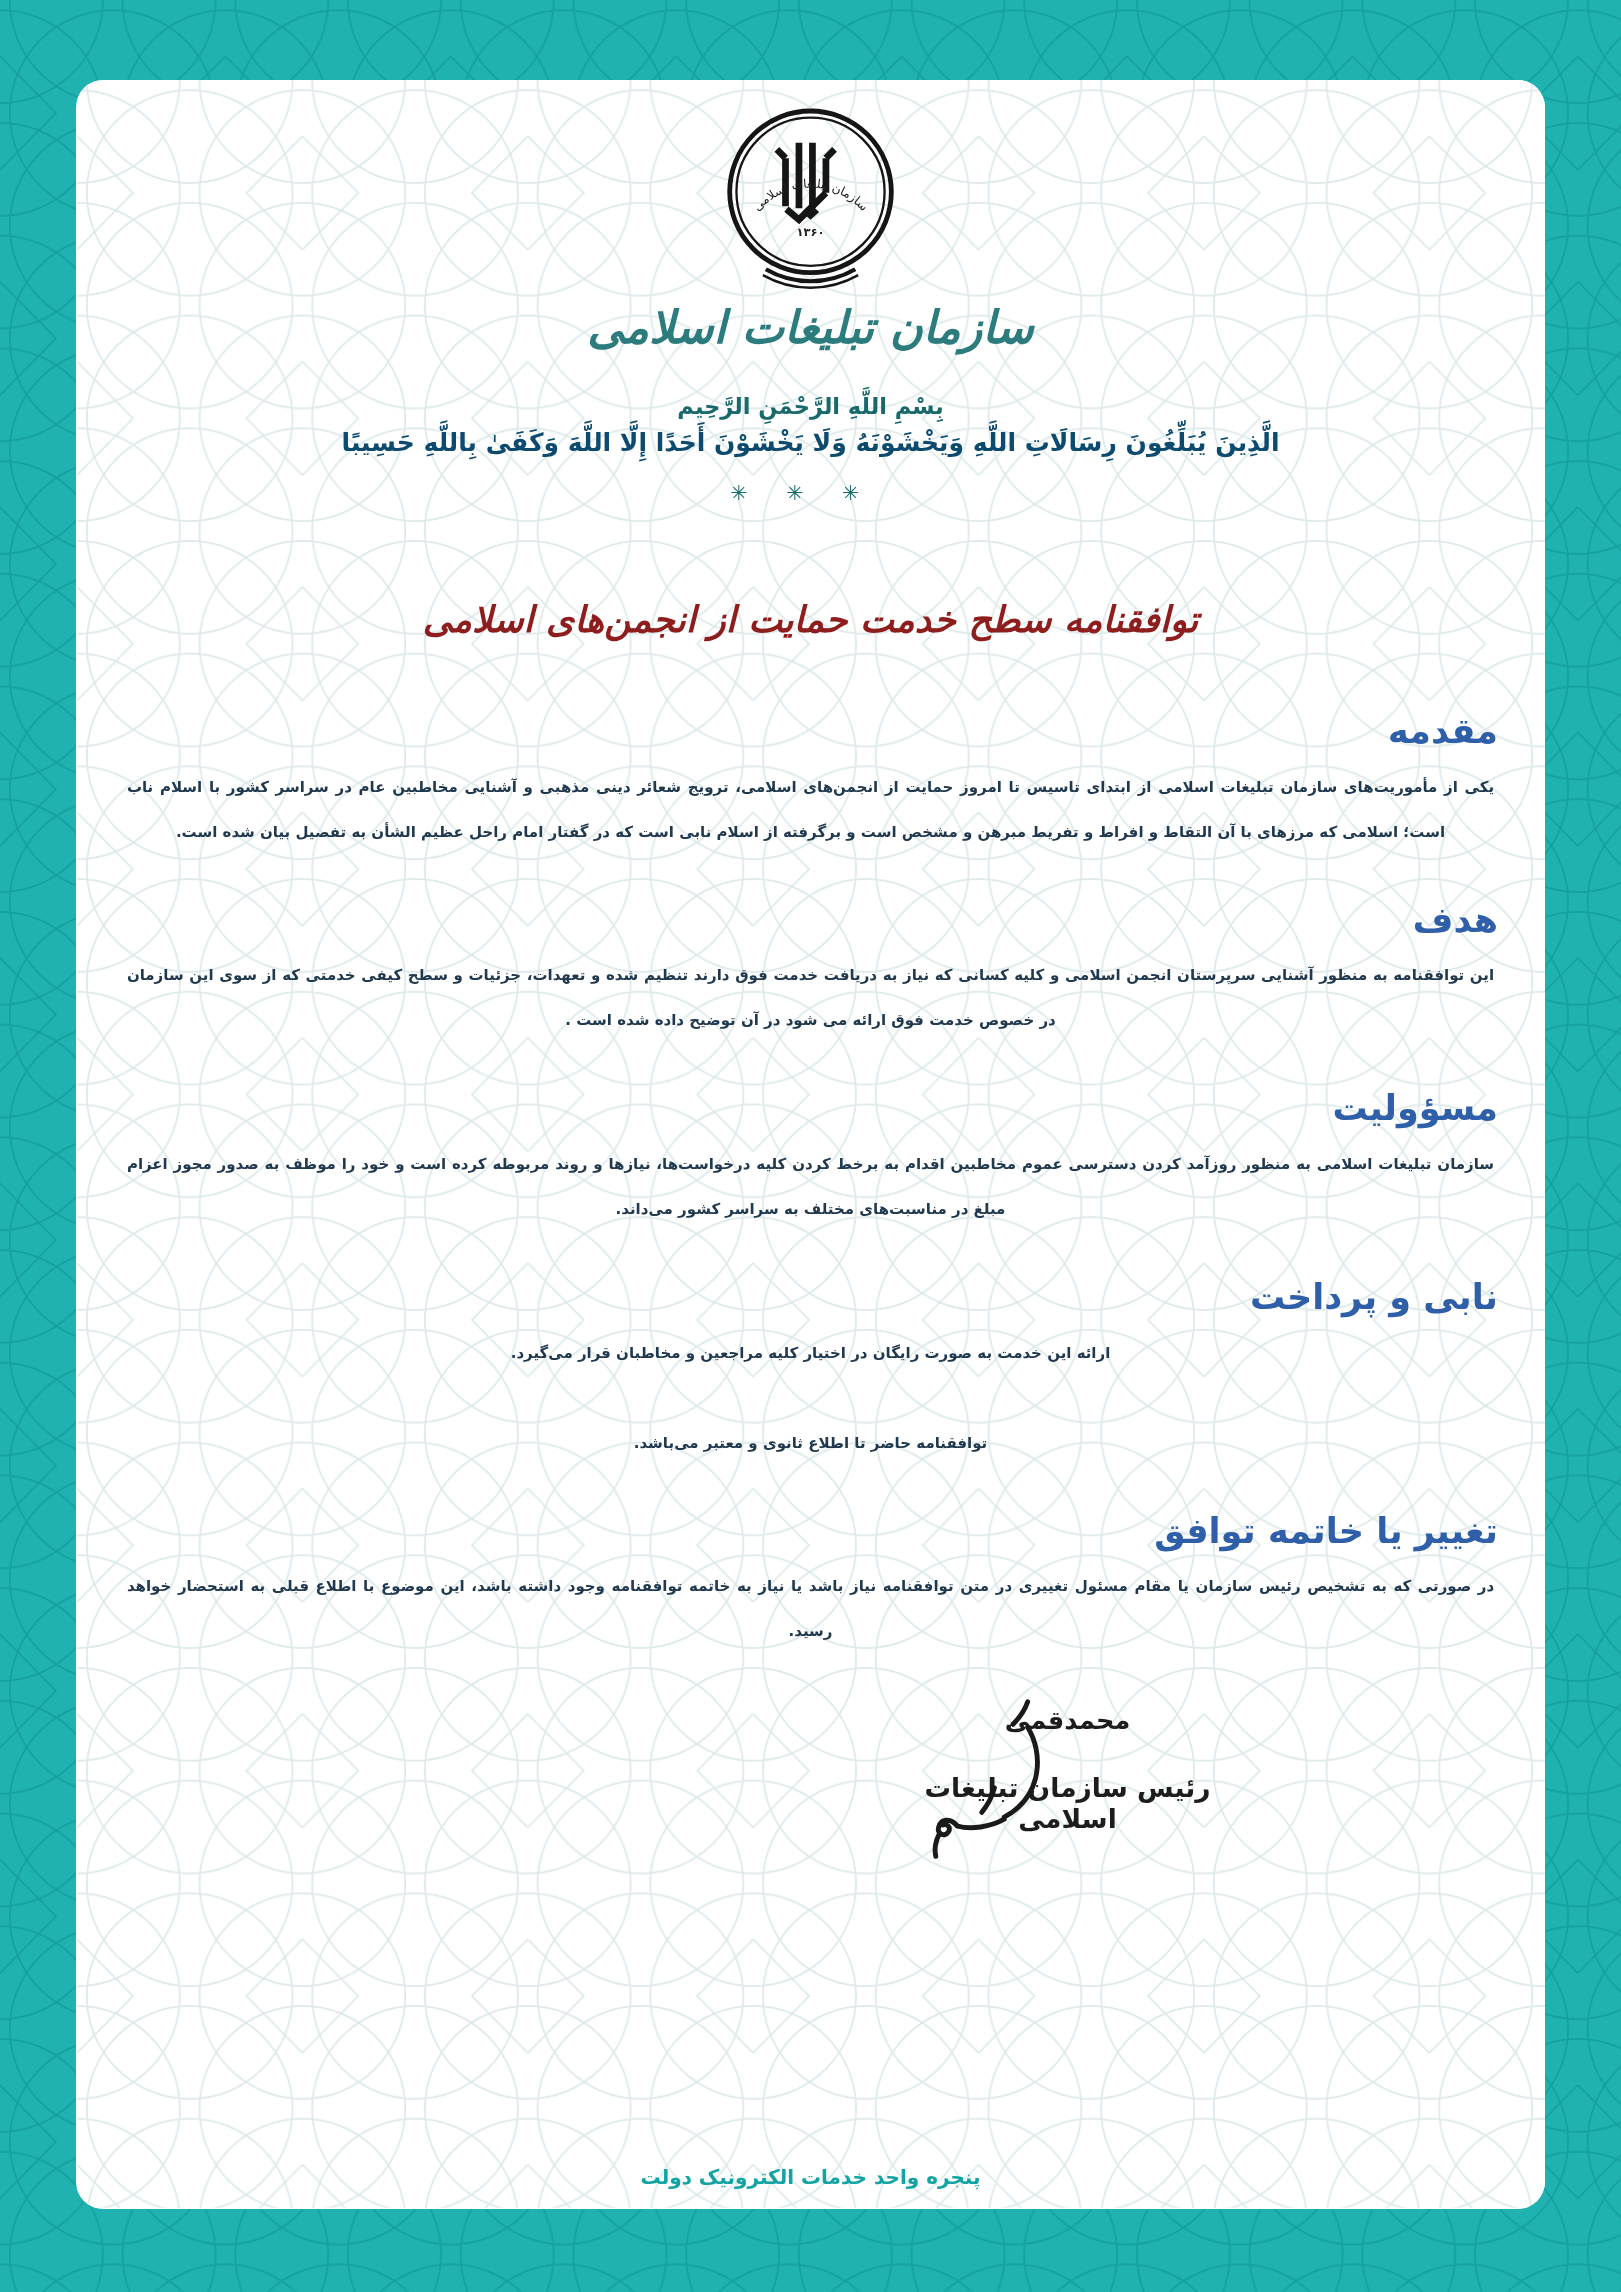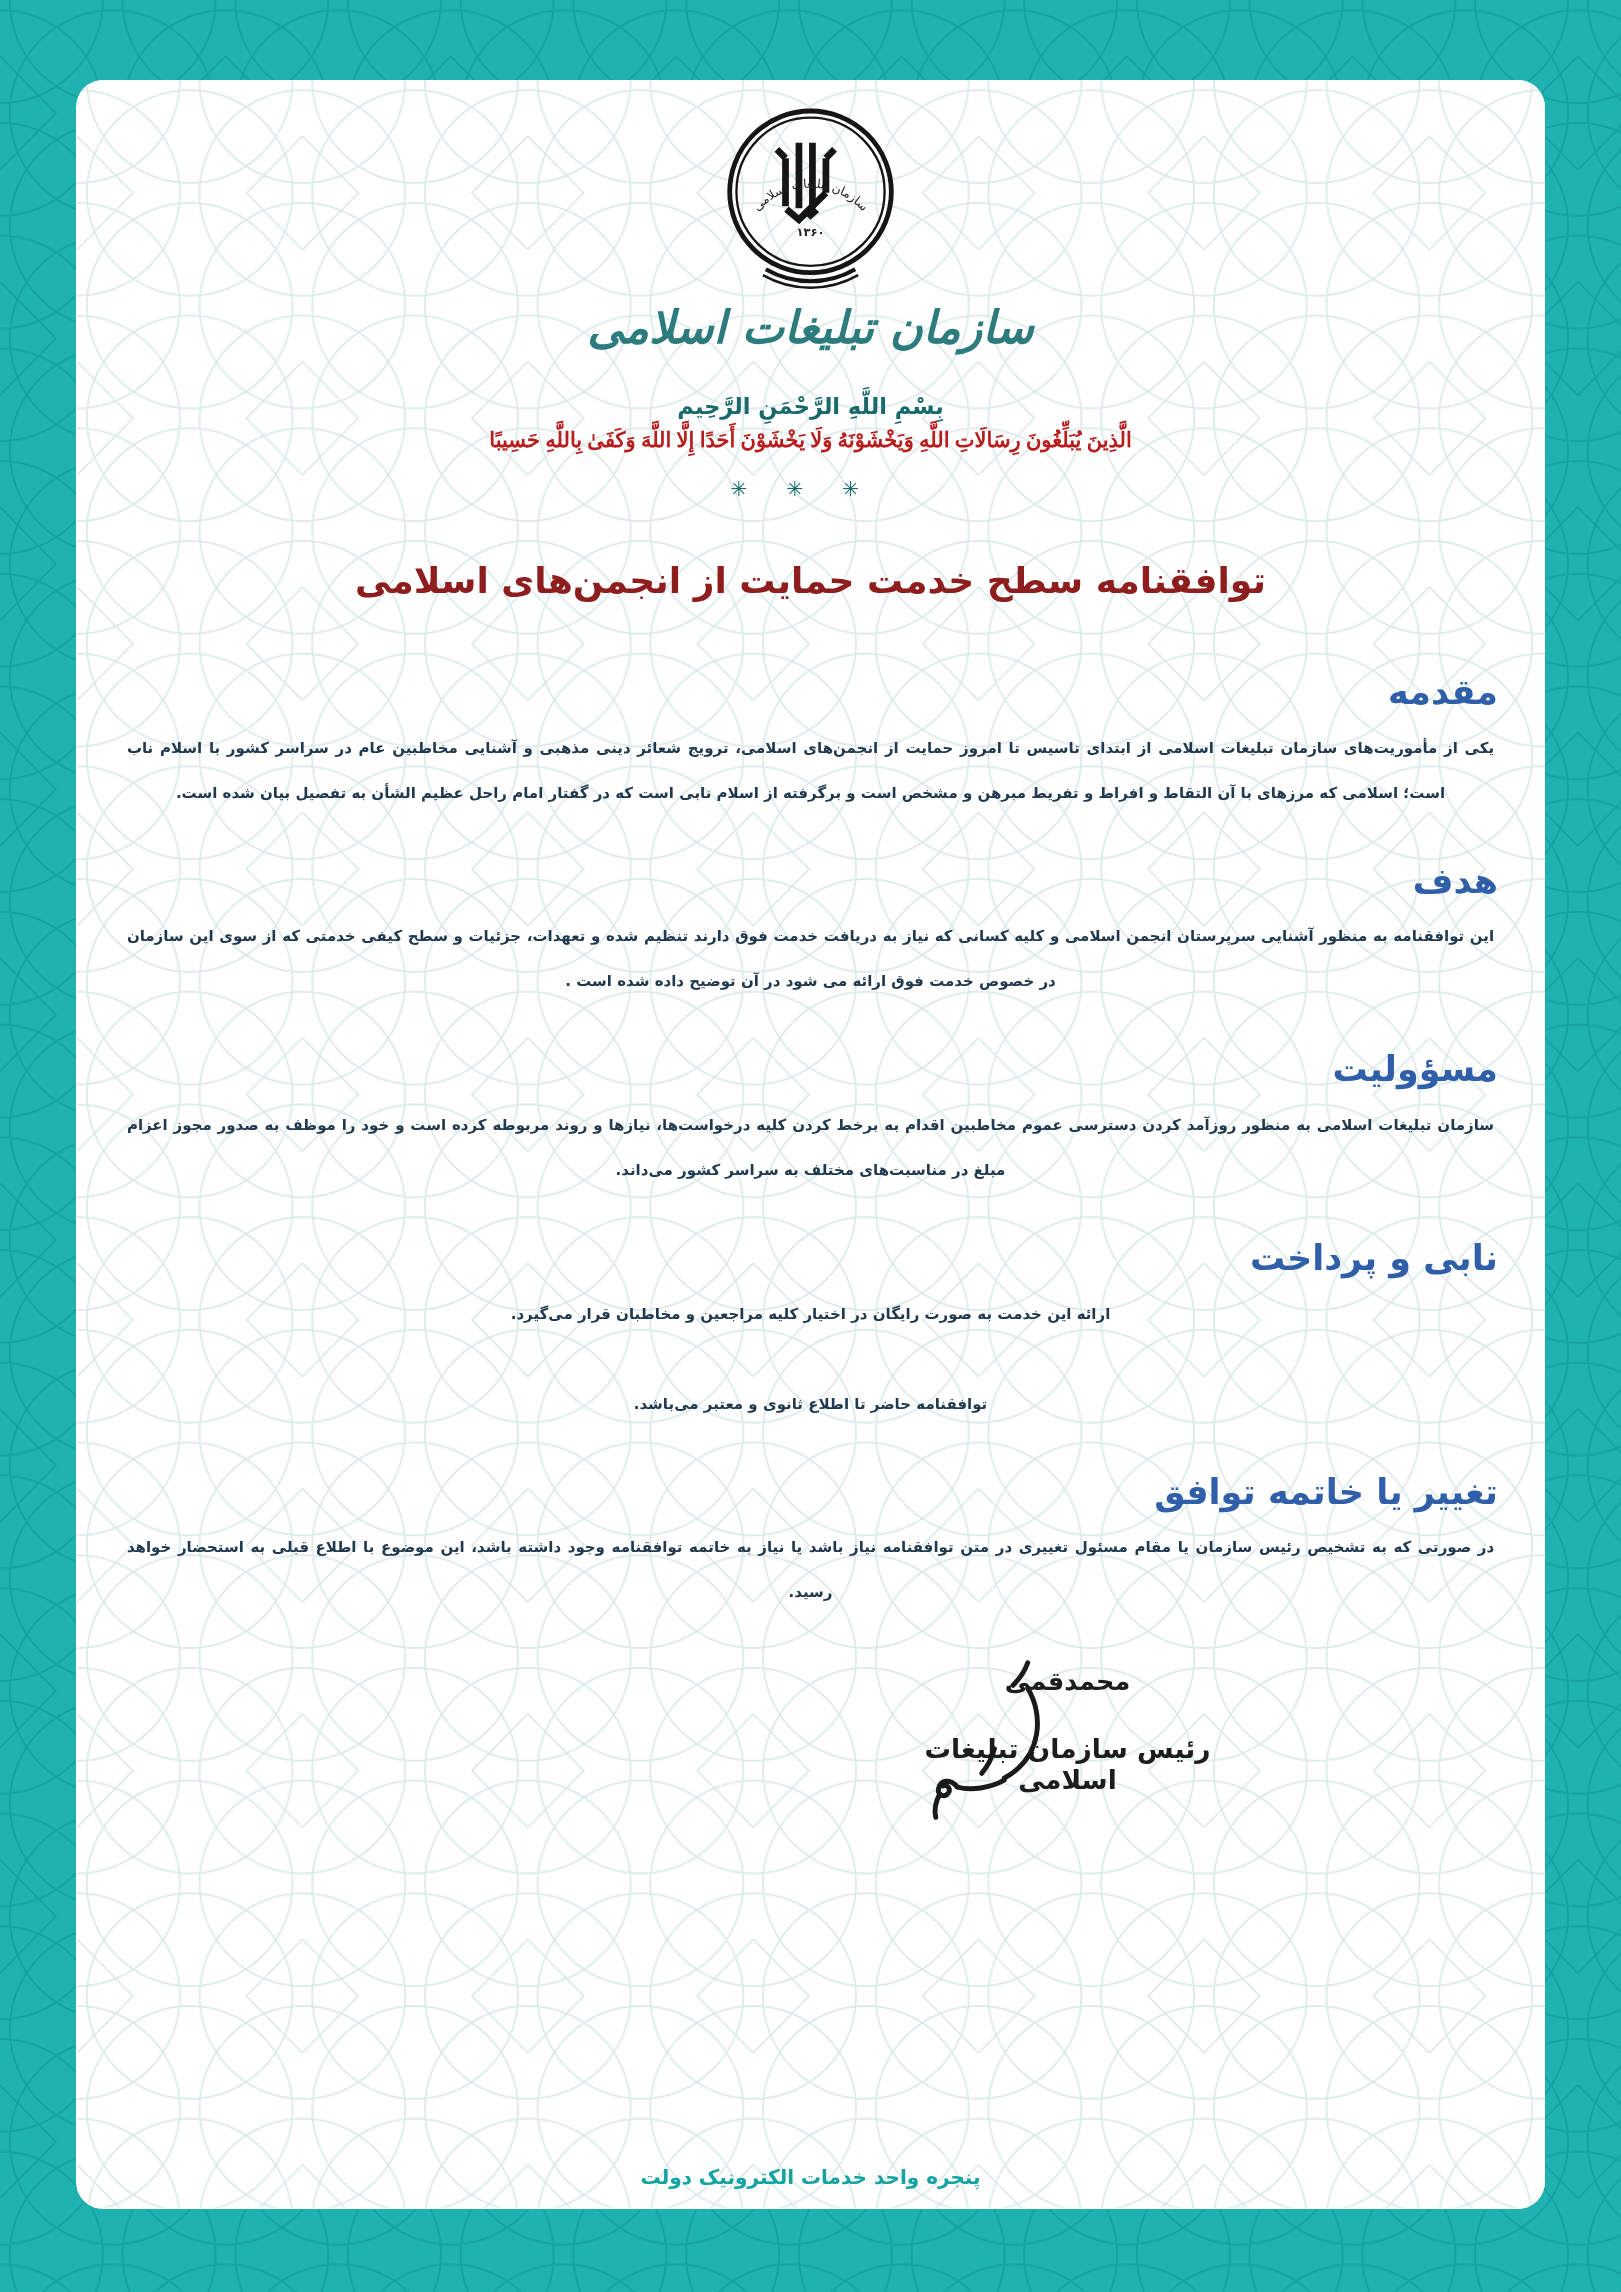--- a/index.html
+++ b/index.html
@@ -39,39 +39,39 @@
     letter-spacing:1px;
   }
   .bismillah{
     margin-top:39px;
     font-size:22.5px;
     font-weight:bold;
     color:#19696b;
   }
   .verse{
     margin-top:9.8px;
-    font-size:21px;
-    font-weight:bold;
-    color:#b91c1c;
-    font-family:Liberation Serif, serif;
+    font-size:25px;
+    font-weight:bold;
+    color:#0c4a6e;
   }
   .ornament{
     margin-top:23.5px;
     font-size:20.6px;
     letter-spacing:15.7px;
     color:#176a6a;
     font-weight:bold;
     padding-right:15.7px; 
   }
   .doc-title{
-    margin-top:59px;
+    margin-top:94px;
     font-size:36px;
     font-weight:800;
     color:#8e1d1d;
     letter-spacing:0;
+    font-style:italic;
   }
   .sections{margin-top:71px;text-align:right;}
   .section{margin-bottom:45px;}
   .section-heading{
     font-size:35px;
     font-weight:bold;
     color:#2f5fa8;
     text-align:right;
   }
   .section-body{

